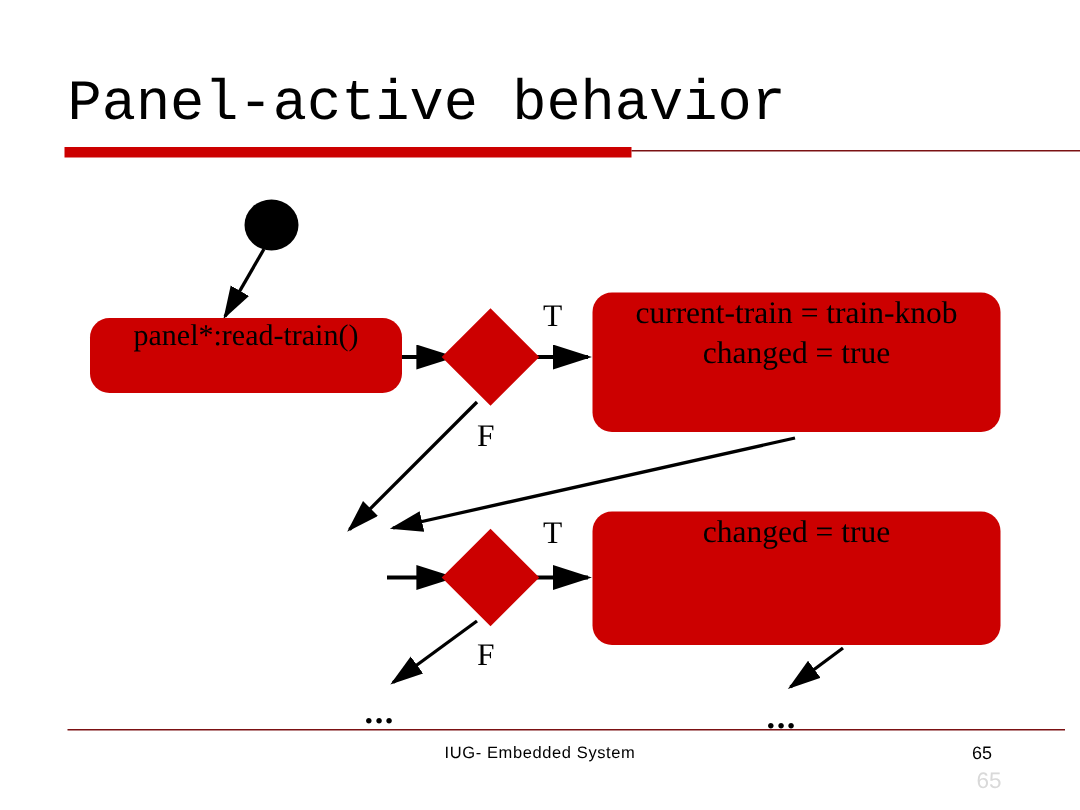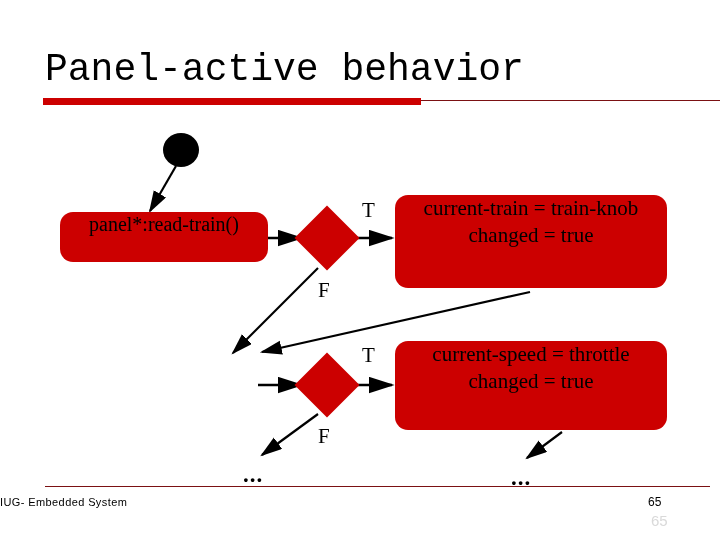--- a/index.html
+++ b/index.html
@@ -127,21 +127,21 @@
     top: 486px;
     width: 665px;
     height: 1px;
     background: #7B1113;
   }
   #footer-text {
     position: absolute;
     left: 0;
     top: 496px;
     width: 720px;
-    text-align: left;
+    text-align: center;
     font-family: "Liberation Sans", sans-serif;
     font-size: 11px;
     color: #000000;
     letter-spacing: 0.4px;
   }
   #page-number {
     position: absolute;
     left: 648px;
     top: 495px;
     font-family: "Liberation Sans", sans-serif;
@@ -206,21 +206,20 @@
     <span class="ln">current-train = train-knob</span>
     <span class="ln">changed = true</span>
   </div>
 
 
   <div class="diamond" id="diamond-2"></div>
   <div class="edge-label" id="label-t2">T</div>
   <div class="edge-label" id="label-f2">F</div>
 
   <div class="act-box" id="box-action-2">
-    <span class="ln">current-speed = throttle</span>
     <span class="ln">changed = true</span>
   </div>
 
   <div class="ellipsis" id="ellipsis-left">...</div>
   <div class="ellipsis" id="ellipsis-right">...</div>
 
   <div class="footer-rule"></div>
   <div id="footer-text">IUG- Embedded System</div>
   <div id="page-number">65</div>
   <div id="page-number-ghost">65</div>

